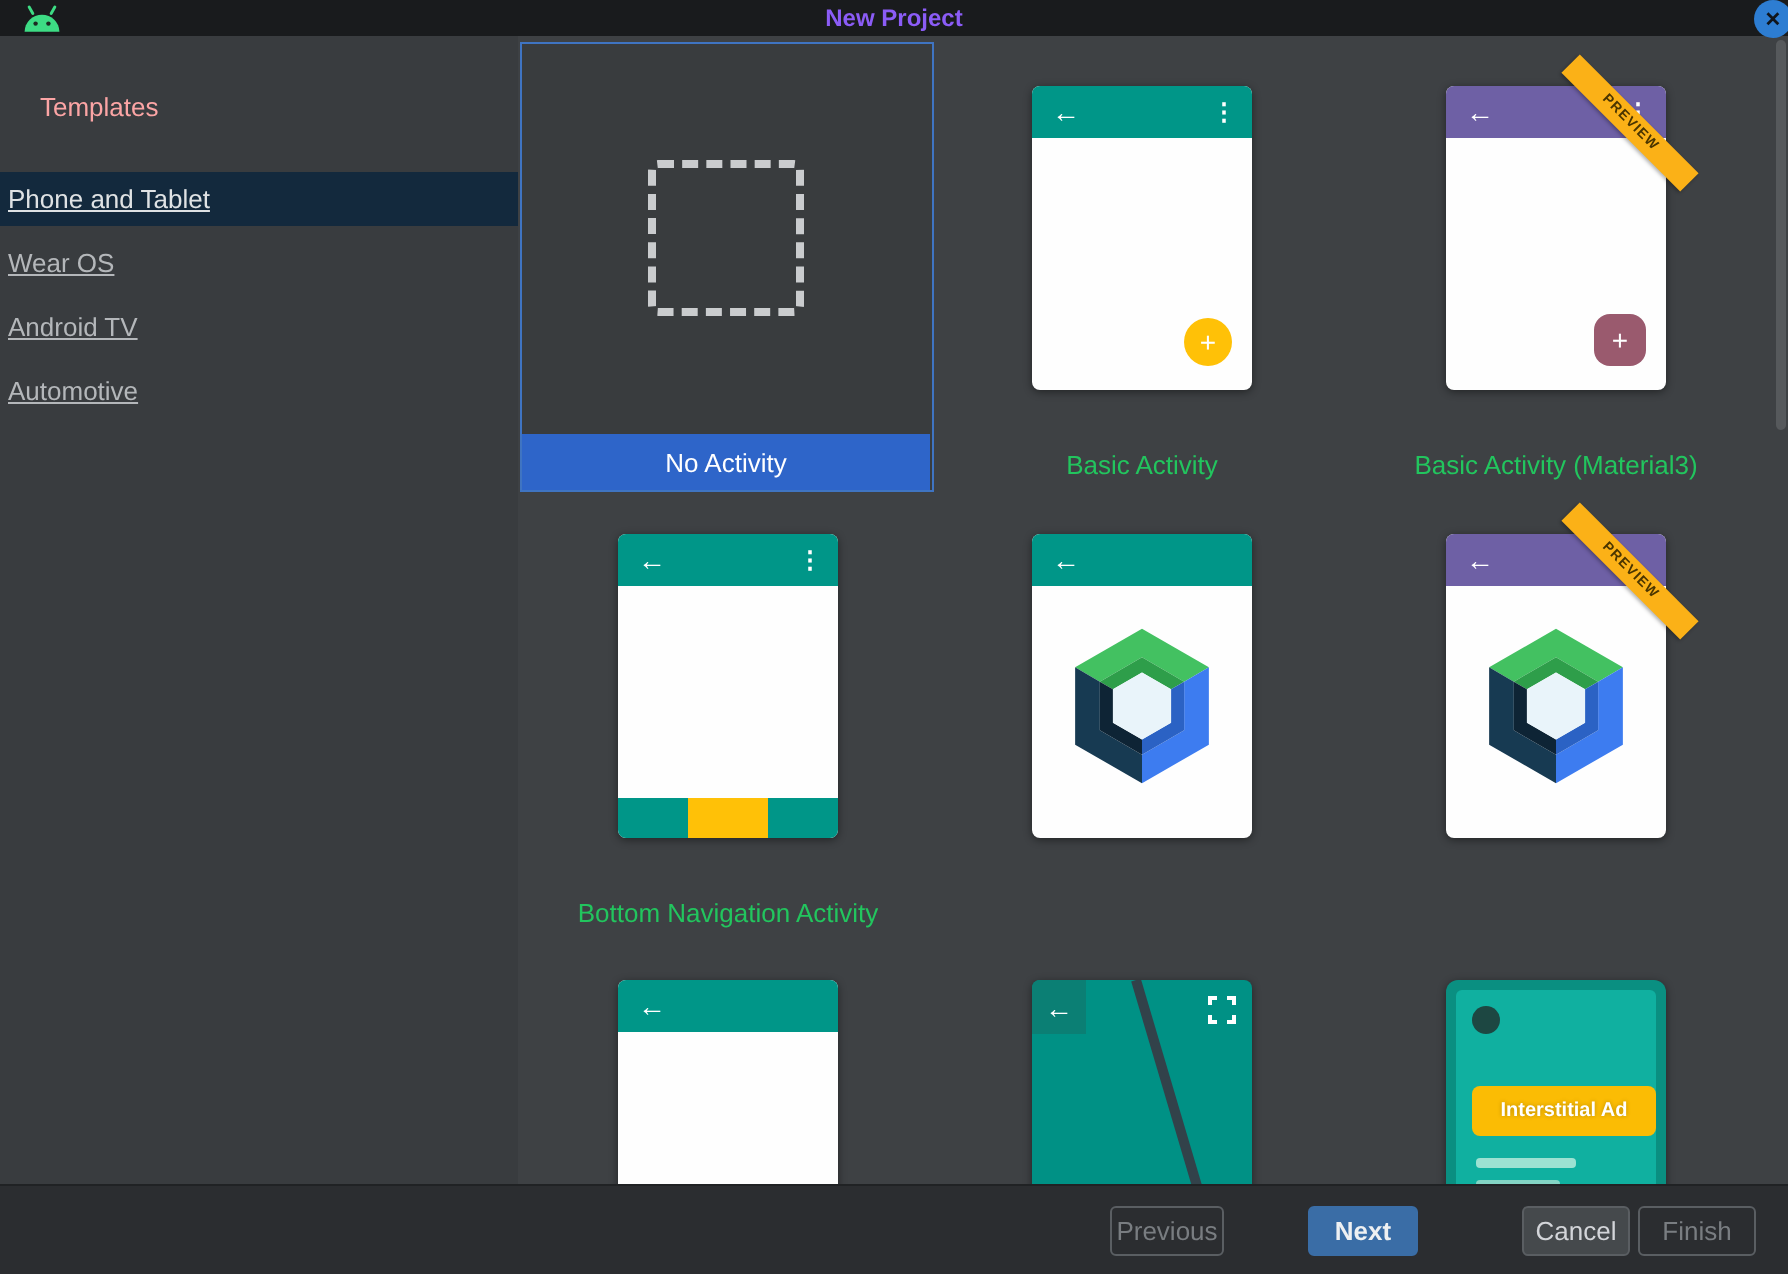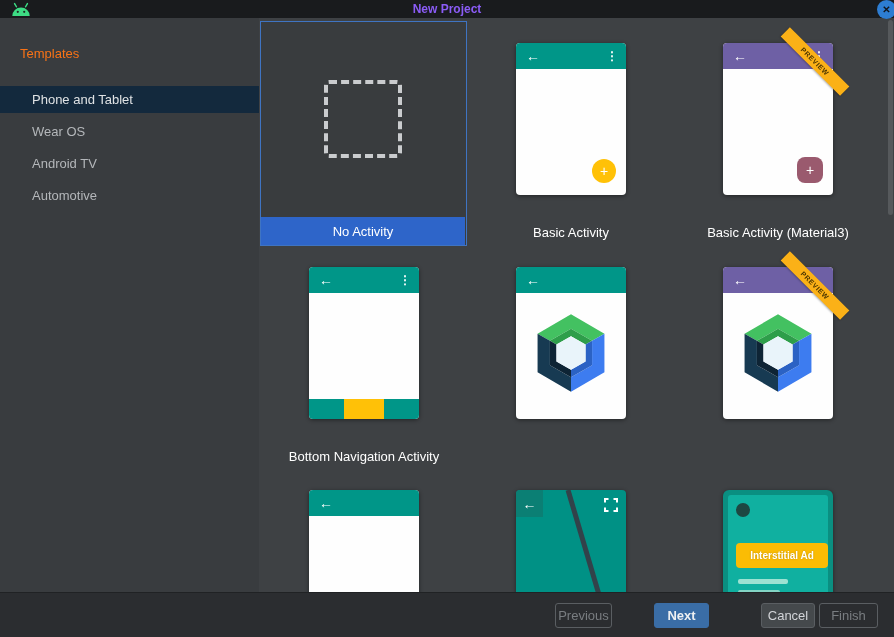--- a/index.html
+++ b/index.html
@@ -12,23 +12,23 @@
   .titlebar { position:absolute; top:0; left:0; right:0; height:18px; background:#191b1d;
               display:flex; align-items:center; justify-content:center; }
   .titlebar .title { color:#8b5cf6; font-size:12px; font-weight:bold; }
   .android-logo { position:absolute; left:10px; top:2px; }
   .close-btn { position:absolute; right:-2px; top:0; width:19px; height:19px; border-radius:50%;
                background:#2d7dd2; color:#10141a; font-size:10px; font-weight:bold;
                display:flex; align-items:center; justify-content:center; cursor:pointer; }
 
   
   .sidebar { position:absolute; top:18px; left:0; width:259px; bottom:45px; background:#393c3f; }
-  .sidebar-header { position:absolute; left:20px; top:28px; color:#f97316; font-size:13px; }
+  .sidebar-header { position:absolute; left:20px; top:28px; color:#fca5a5; font-size:13px; }
   .sidebar-item { position:absolute; left:0; right:0; height:27px; line-height:27px;
-                  padding-left:32px; color:#b4b7ba; font-size:13px; cursor:pointer; }
+                  padding-left:4px; color:#b4b7ba; font-size:13px; cursor:pointer;text-decoration:underline; }
   .sidebar-item.selected { background:#13293d; color:#dfe2e4; }
 
   
   .main { position:absolute; top:18px; left:259px; right:0; bottom:45px; overflow:hidden; }
   .scrollbar-thumb { position:absolute; right:1px; top:2px; width:5px; height:195px;
                      background:#56595c; border-radius:3px; }
 
   
   .tile-no-activity { position:absolute; left:1px; top:3px; width:207px; height:225px;
                       background:#393c3e; border:1px solid #3f74c2; cursor:pointer; }
@@ -73,21 +73,21 @@
   .admob-dot { position:absolute; left:8px; top:8px; width:14px; height:14px; border-radius:50%;
                background:#1d4742; }
   .admob-badge { position:absolute; left:8px; top:48px; width:92px; height:25px; background:#fbbc04;
                  border-radius:4px; color:#ffffff; font-size:10px; font-weight:bold;
                  display:flex; align-items:center; justify-content:center;
                  text-shadow:0 0 2px rgba(0,0,0,.25); }
   .admob-line { position:absolute; border-radius:2px; }
   .admob-line.l1 { left:10px; top:84px; width:50px; height:5px; background:#9ce2d2; }
   .admob-line.l2 { left:10px; top:95px; width:42px; height:4px; background:#83d4c4; }
 
-  .card-label { position:absolute; width:208px; text-align:center; color:#ffffff; font-size:13px; }
+  .card-label { position:absolute; width:208px; text-align:center; color:#22c55e; font-size:13px; }
 
   
   .footer { position:absolute; left:0; right:0; bottom:0; height:45px; background:#2b2d30;
             border-top:1px solid #202224; }
   .btn { position:absolute; top:10px; height:25px; border-radius:3px; font-size:13px;
          font-family:"Liberation Sans", sans-serif; display:flex; align-items:center;
          justify-content:center; cursor:pointer; border:1px solid #5a5e62; }
   .btn.disabled { background:transparent; color:#797d81; }
   .btn.normal { background:#45494c; color:#d3d5d9; }
   .btn.primary { background:#3a6da6; border-color:#3a6da6; color:#eef0f2; font-weight:bold; }

